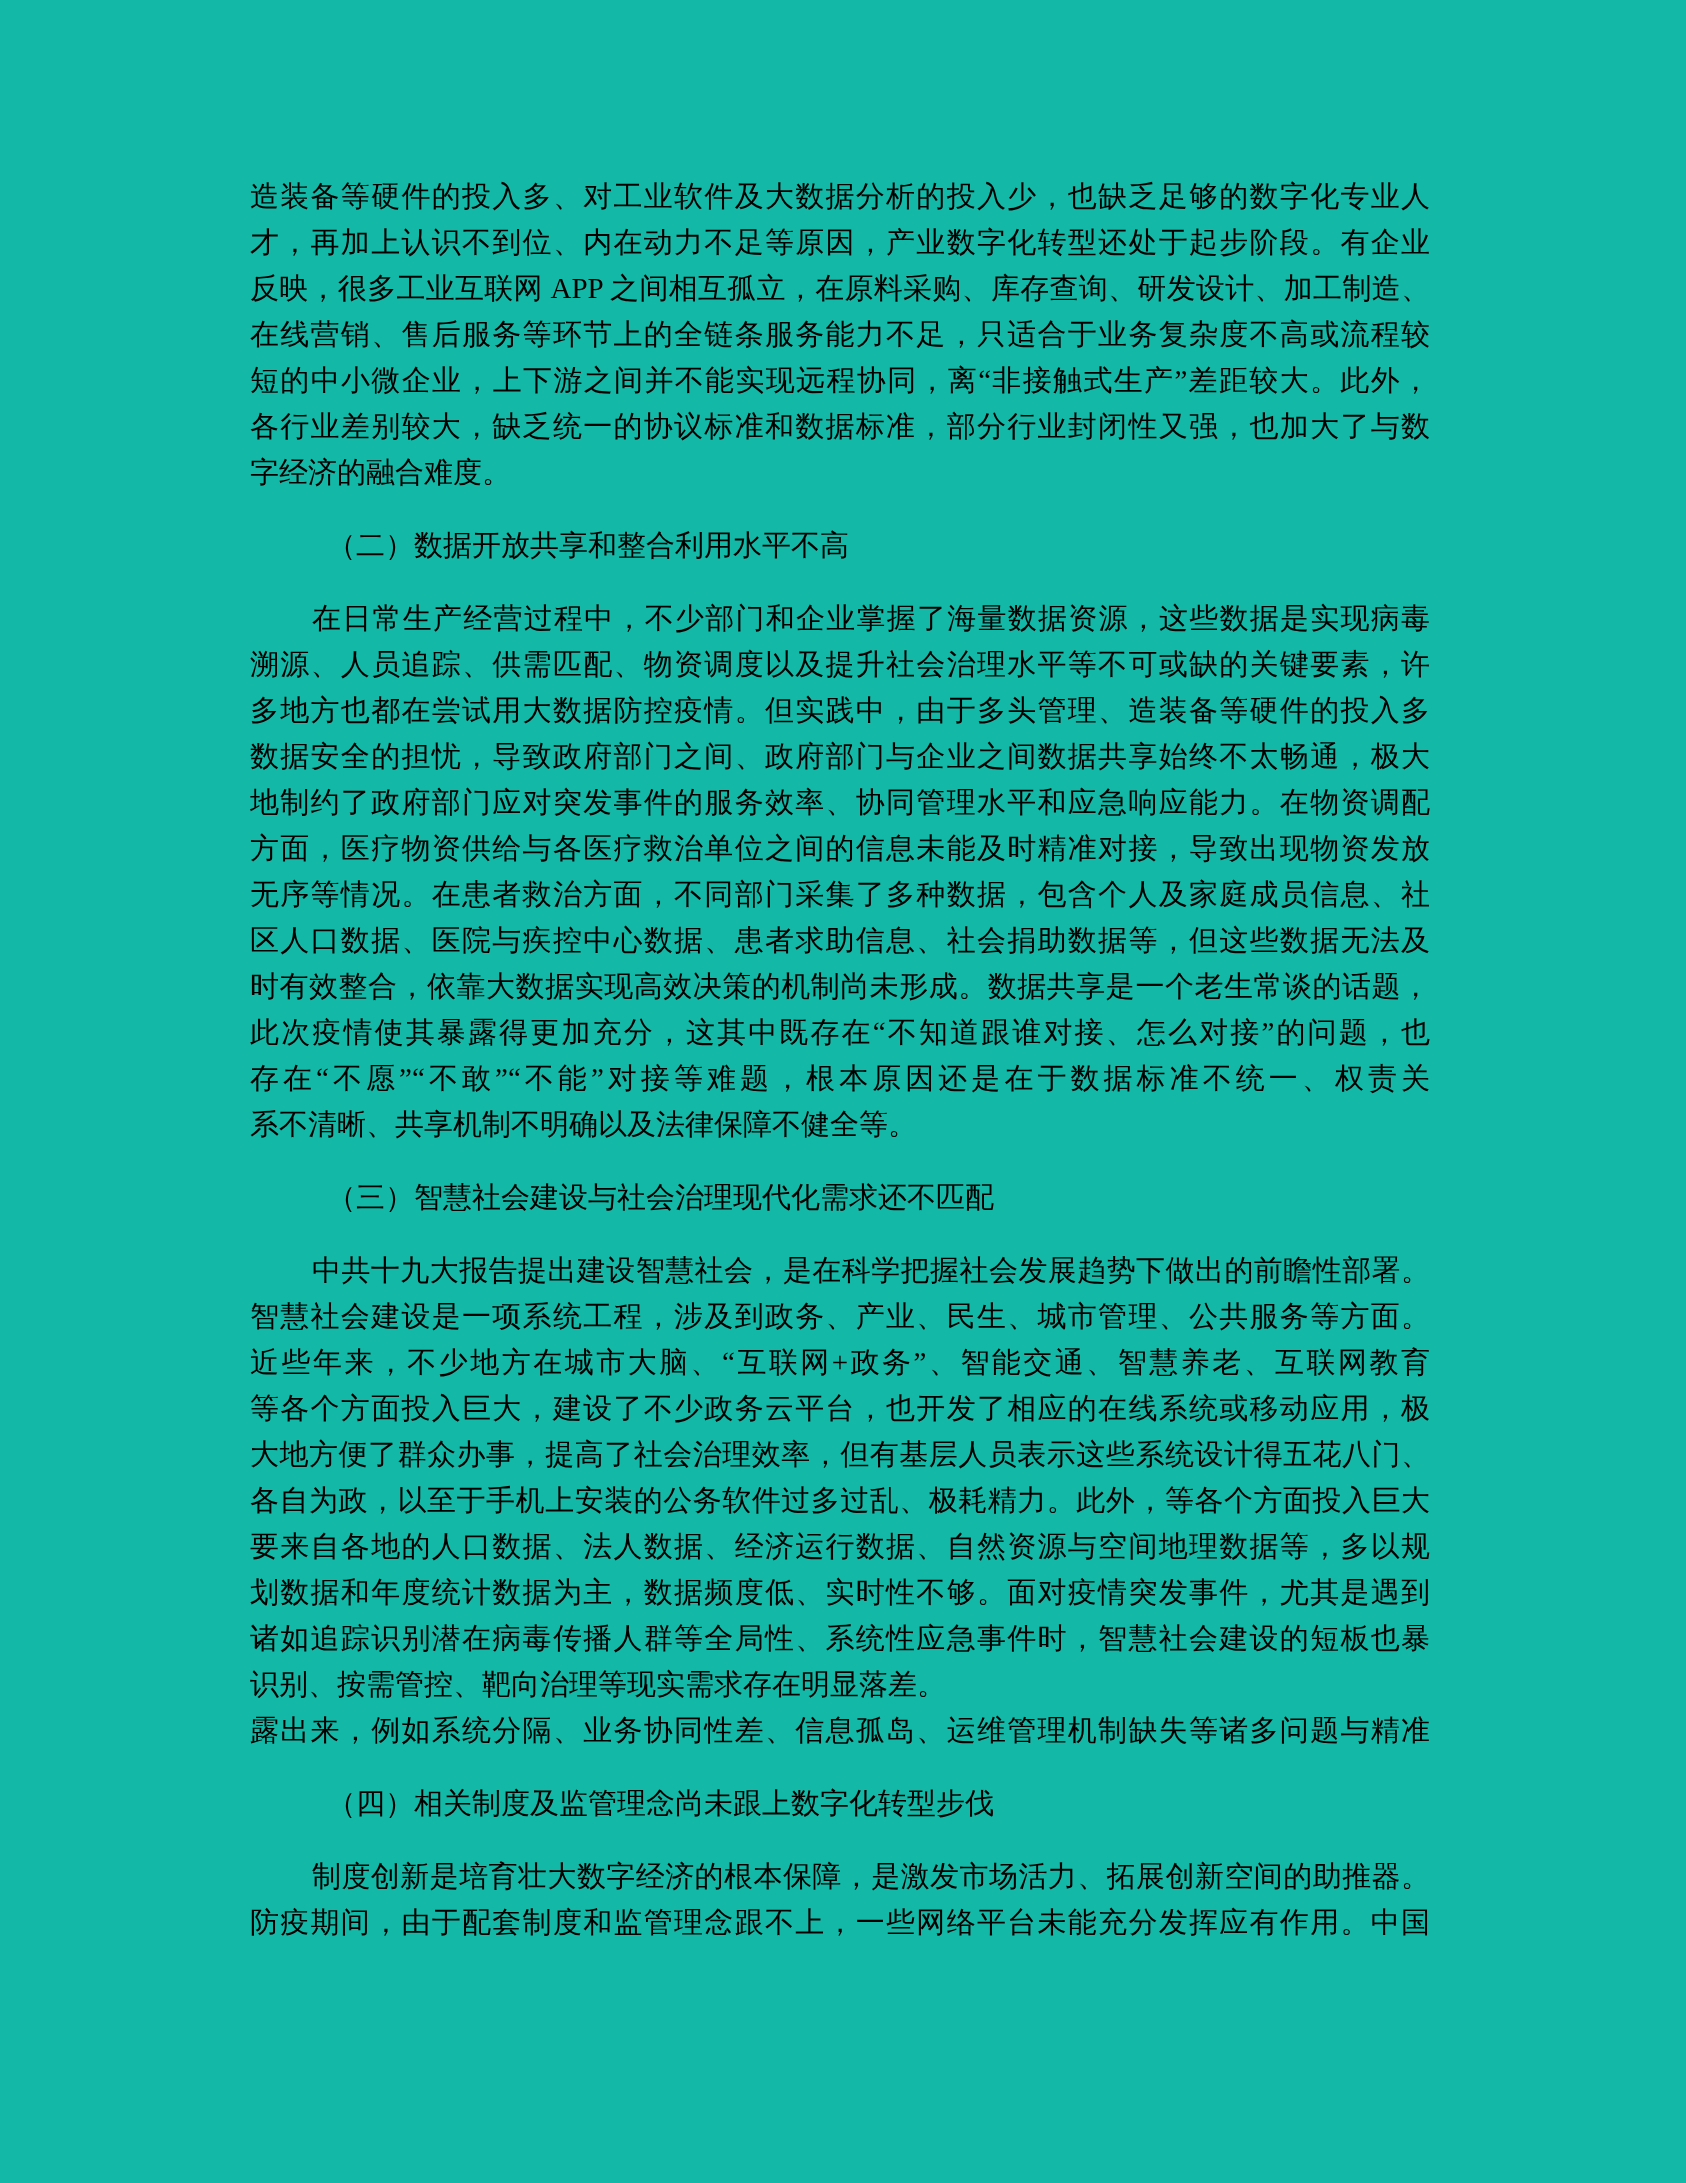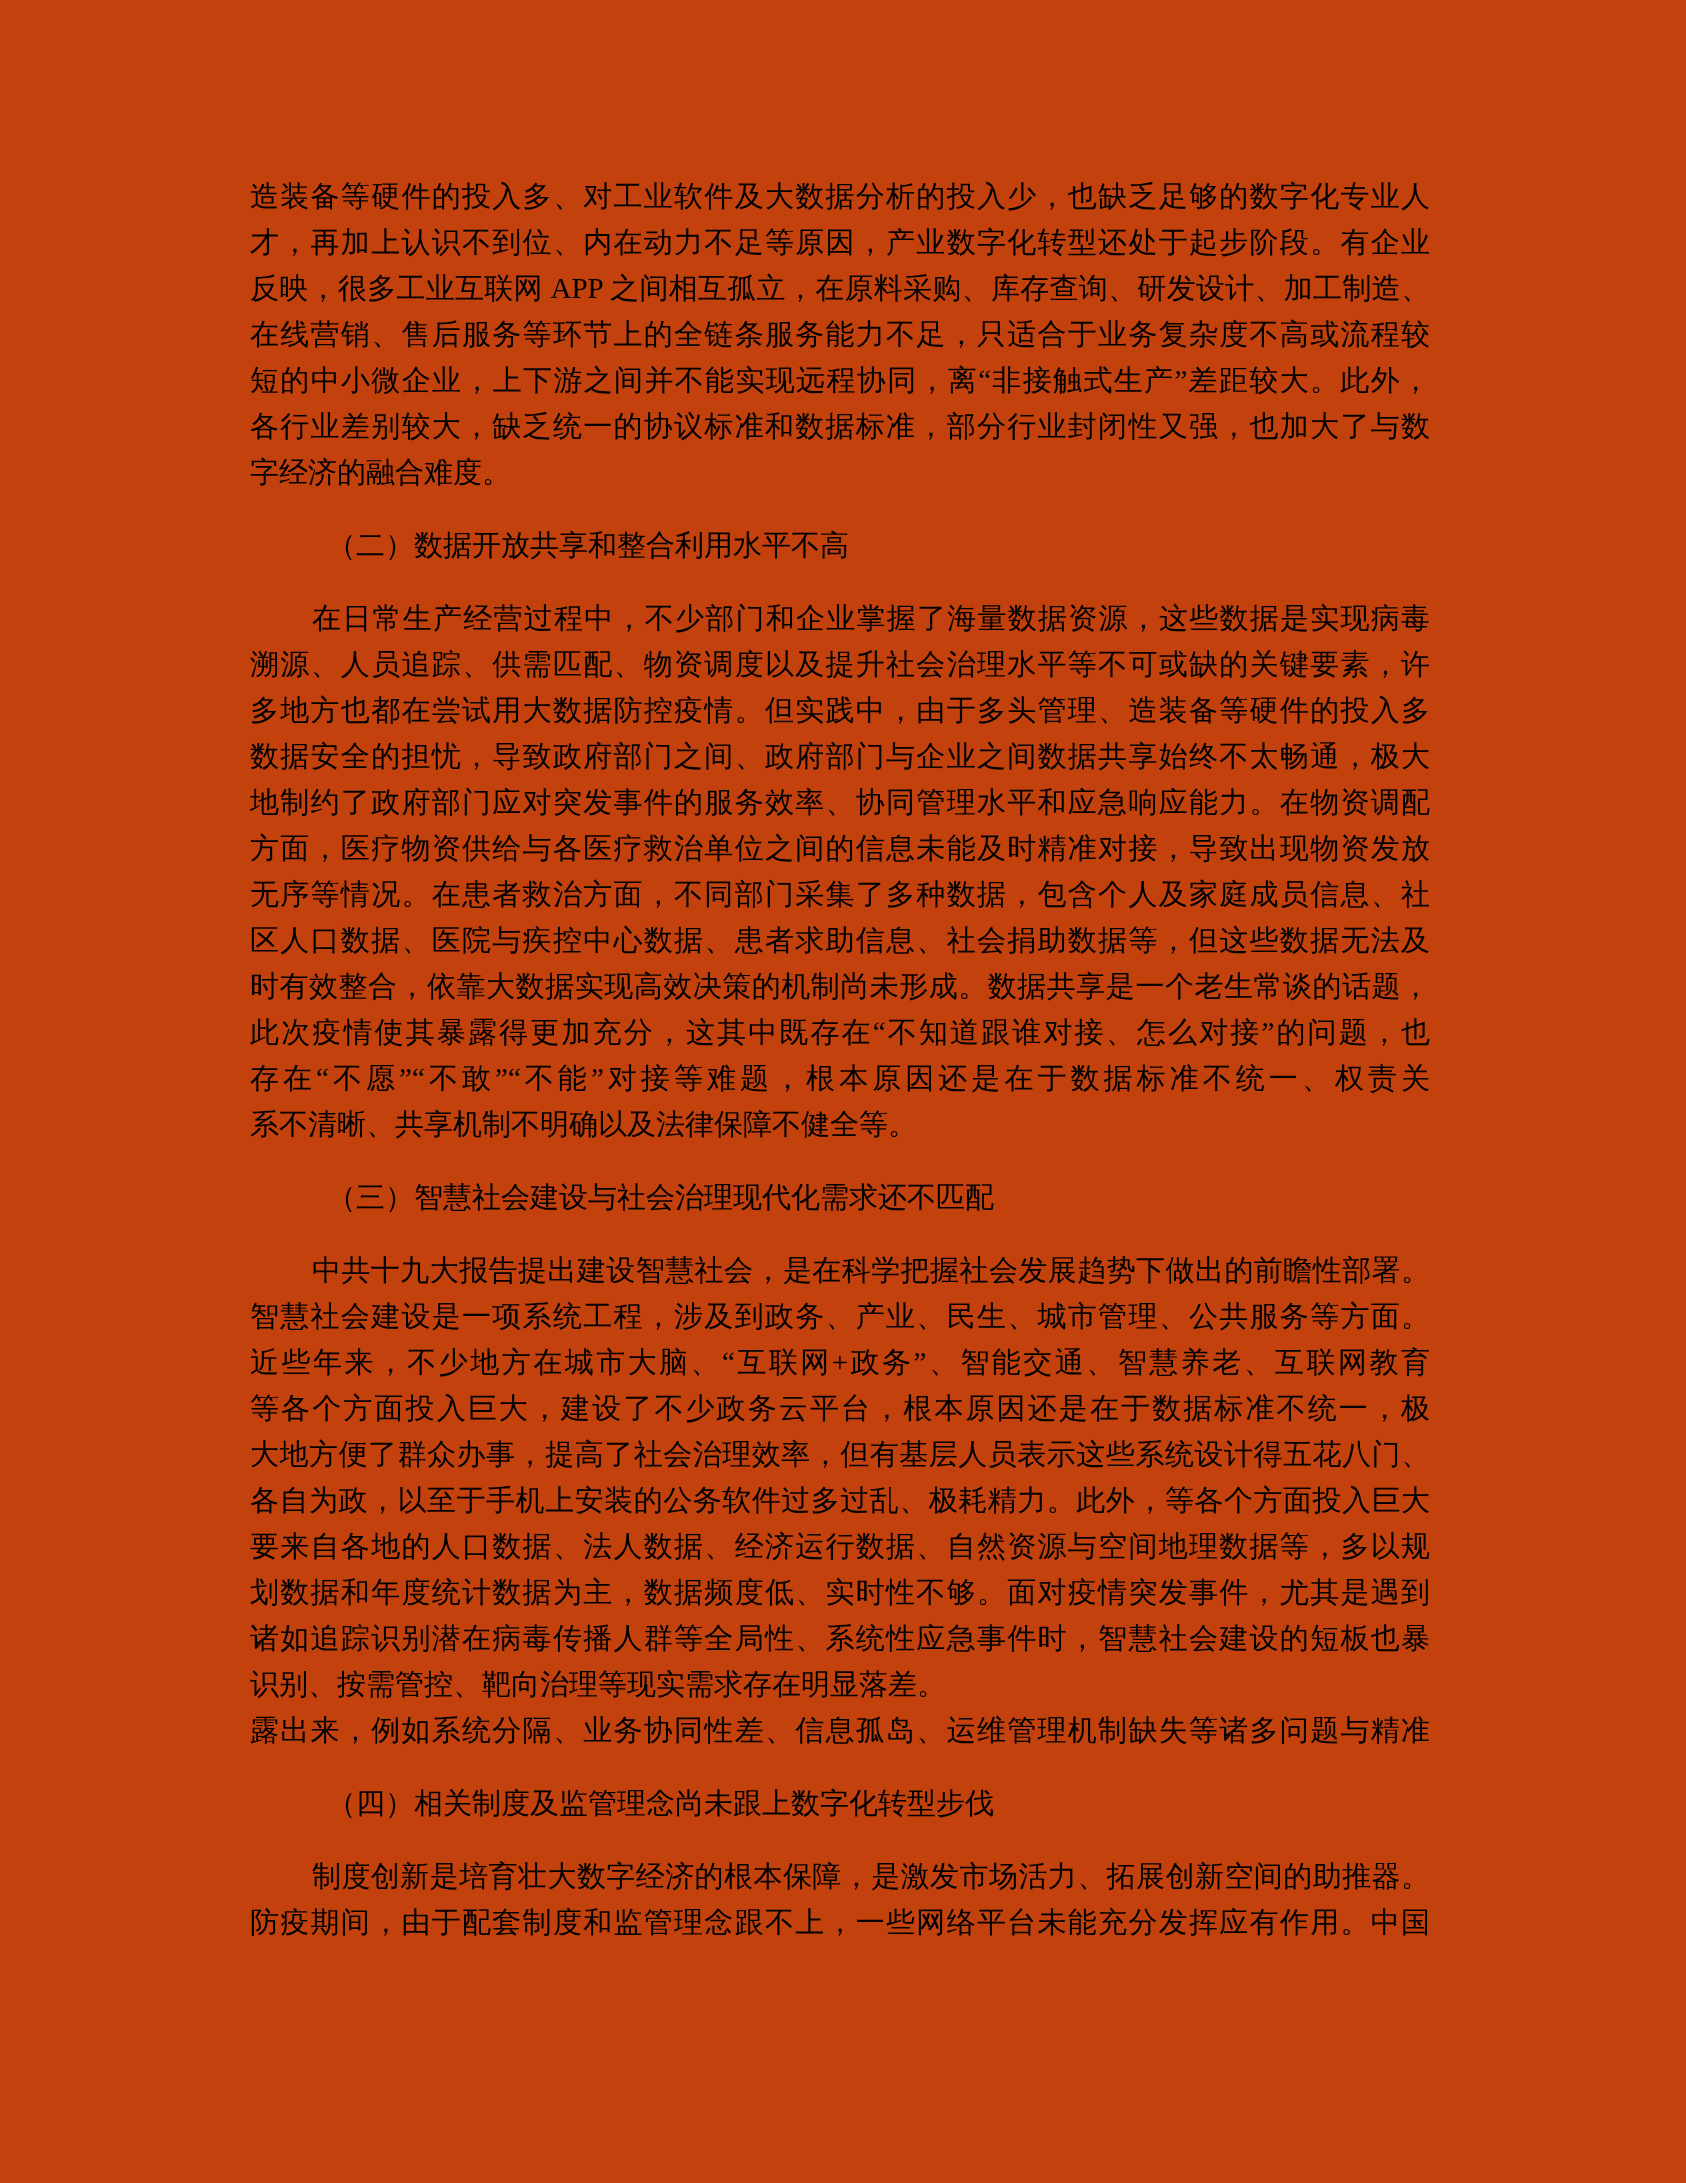--- a/index.html
+++ b/index.html
@@ -4,21 +4,21 @@
 <style>
   html, body {
     margin: 0;
     padding: 0;
     background: #e8e8e8;
   }
   .page {
     position: relative;
     width: 1687px;
     height: 2183px;
-    background: #c2410c;
+    background: #14b8a6;
     margin: 0 auto;
     overflow: hidden;
     font-family: "Liberation Serif", "DejaVu Serif", serif;
     color: #000000;
   }
   .content {
     position: absolute;
     left: 250px;
     top: 173px;
     width: 1180px;
@@ -79,21 +79,21 @@
         <div class="line">时有效整合，依靠大数据实现高效决策的机制尚未形成。数据共享是一个老生常谈的话题，</div>
         <div class="line">此次疫情使其暴露得更加充分，这其中既存在“不知道跟谁对接、怎么对接”的问题，也</div>
         <div class="line">存在“不愿”“不敢”“不能”对接等难题，根本原因还是在于数据标准不统一、权责关</div>
         <div class="line unjustified">系不清晰、共享机制不明确以及法律保障不健全等。</div>
       </div>
       <div class="heading">（三）智慧社会建设与社会治理现代化需求还不匹配</div>
       <div class="para">
         <div class="line first-indent">中共十九大报告提出建设智慧社会，是在科学把握社会发展趋势下做出的前瞻性部署。</div>
         <div class="line">智慧社会建设是一项系统工程，涉及到政务、产业、民生、城市管理、公共服务等方面。</div>
         <div class="line">近些年来，不少地方在城市大脑、“互联网+政务”、智能交通、智慧养老、互联网教育</div>
-        <div class="line">等各个方面投入巨大，建设了不少政务云平台，根本原因还是在于数据标准不统一，极</div>
+        <div class="line">等各个方面投入巨大，建设了不少政务云平台，也开发了相应的在线系统或移动应用，极</div>
         <div class="line">大地方便了群众办事，提高了社会治理效率，但有基层人员表示这些系统设计得五花八门、</div>
         <div class="line">各自为政，以至于手机上安装的公务软件过多过乱、极耗精力。此外，等各个方面投入巨大</div>
         <div class="line">要来自各地的人口数据、法人数据、经济运行数据、自然资源与空间地理数据等，多以规</div>
         <div class="line">划数据和年度统计数据为主，数据频度低、实时性不够。面对疫情突发事件，尤其是遇到</div>
         <div class="line">诸如追踪识别潜在病毒传播人群等全局性、系统性应急事件时，智慧社会建设的短板也暴</div>
         <div class="line unjustified">识别、按需管控、靶向治理等现实需求存在明显落差。</div>
         <div class="line">露出来，例如系统分隔、业务协同性差、信息孤岛、运维管理机制缺失等诸多问题与精准</div>
       </div>
       <div class="heading">（四）相关制度及监管理念尚未跟上数字化转型步伐</div>
       <div class="para">

